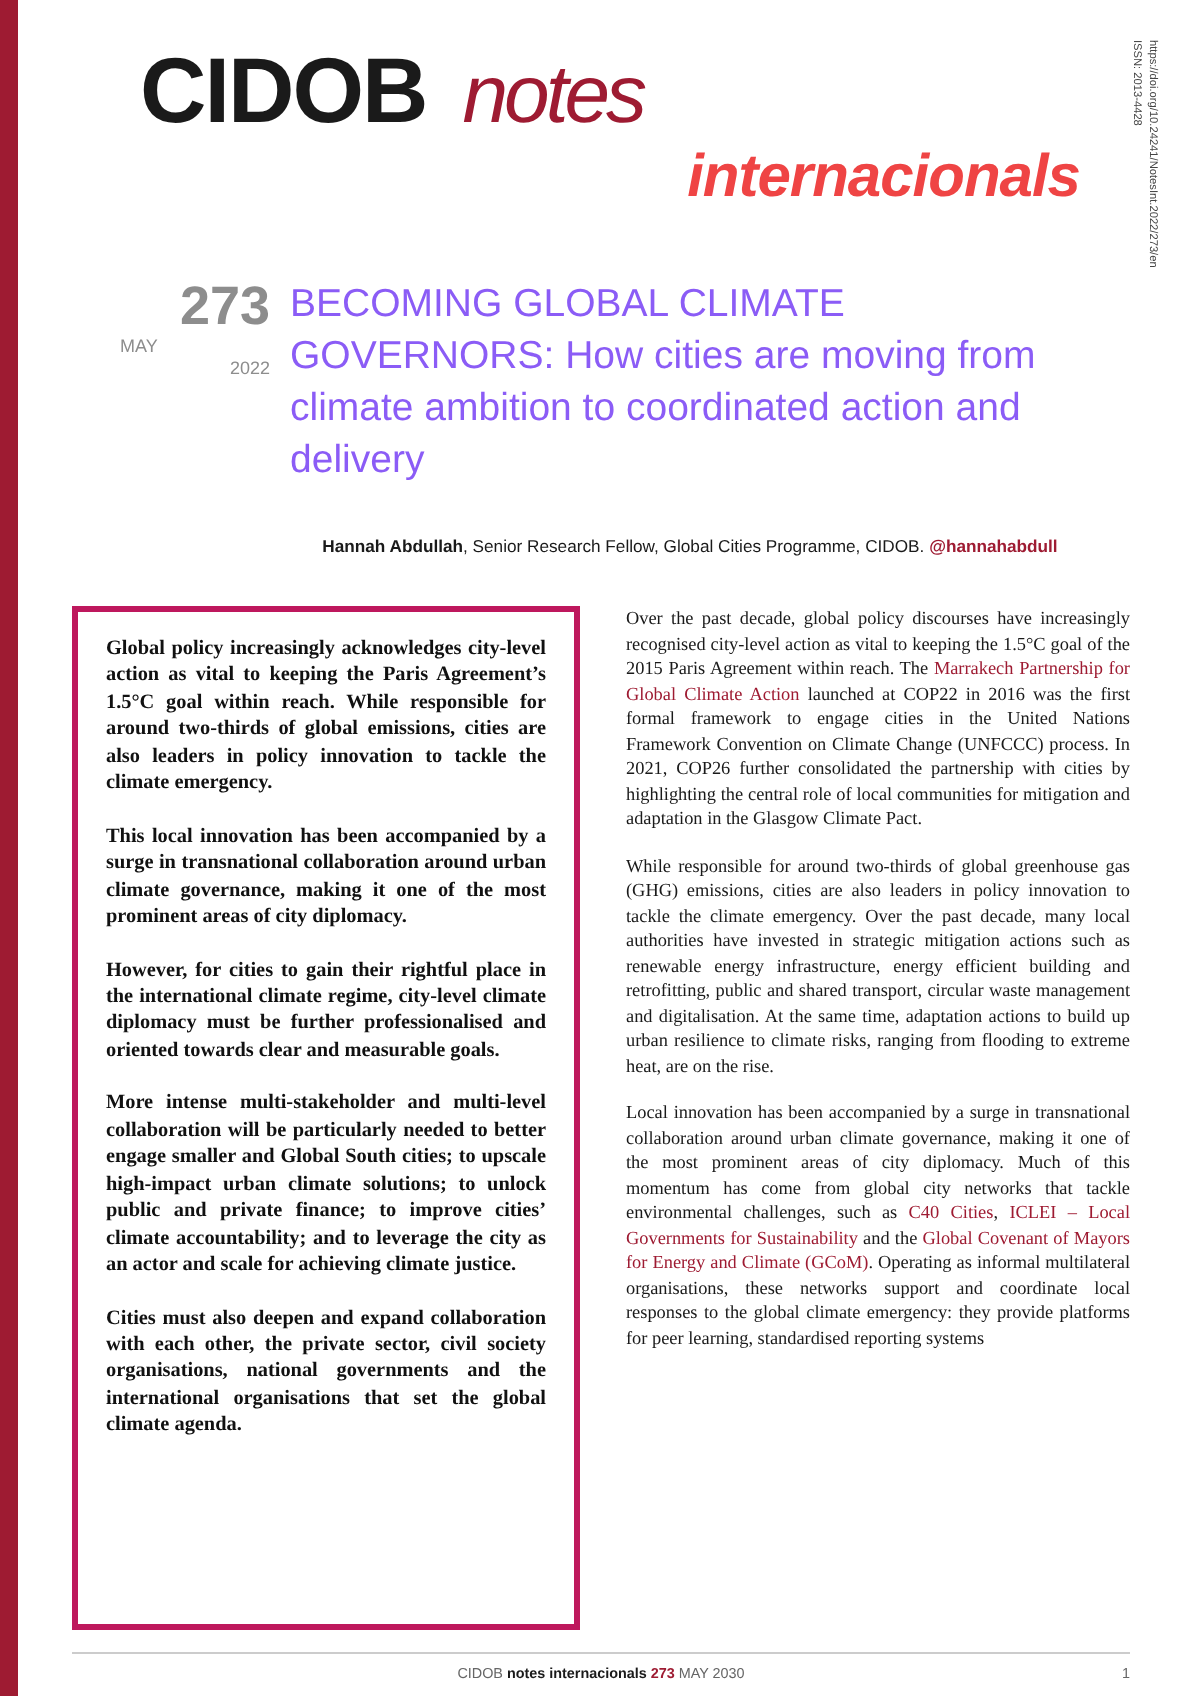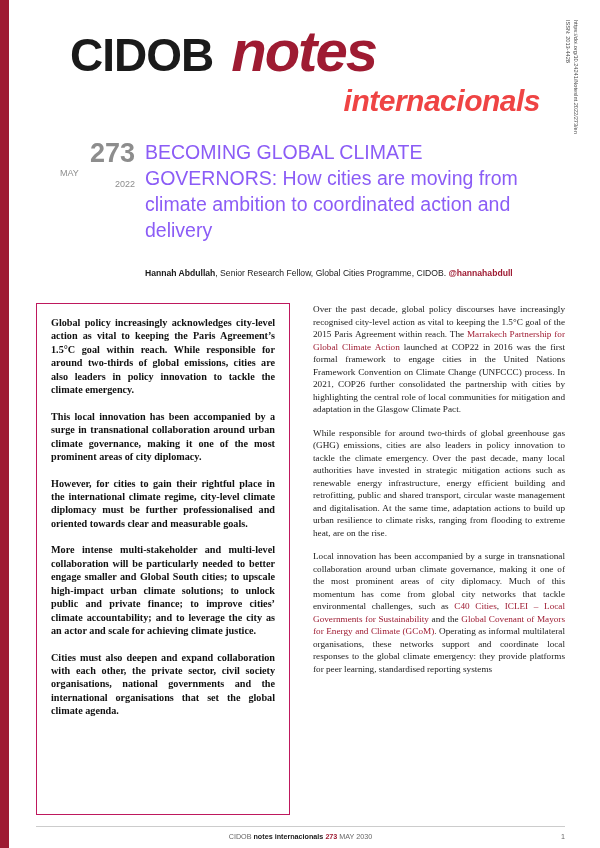--- a/index.html
+++ b/index.html
@@ -45,23 +45,23 @@
   .logo-cidob {
     font-family: "Liberation Sans", sans-serif;
     font-weight: bold;
     font-size: 46px;
     letter-spacing: -1px;
     color: #1a1a1a;
     line-height: 1;
   }
   .logo-notes {
     font-family: "Liberation Sans", sans-serif;
-    font-weight: bold;
+    font-weight: normal;
     font-style: italic;
-    font-size: 58px;
+    font-size: 41px;
     color: #9e1b32;
     line-height: 1;
     margin-left: 18px;
     letter-spacing: -2px;
   }
   .logo-internacionals {
     font-family: "Liberation Sans", sans-serif;
     font-weight: bold;
     font-style: italic;
     font-size: 30px;
@@ -138,37 +138,38 @@
     font-weight: normal;
   }
   .byline {
     position: absolute;
     left: 145px;
     top: 268px;
     width: 400px;
     font-family: "Liberation Sans", sans-serif;
     font-size: 8.6px;
     color: #1a1a1a;
+    text-align: center;
   }
   .byline .author {
     font-weight: bold;
   }
   .byline .handle {
     color: #9e1b32;
     font-weight: bold;
   }
 
   
   .highlight-box {
     position: absolute;
     left: 36px;
     top: 303px;
     width: 254px;
     height: 512px;
-    border: 1px solid #be185d;
+    border: 3px solid #be185d;
     box-sizing: border-box;
     padding: 12px 14px 10px 14px;
   }
   .highlight-box p {
     margin: 0 0 13px 0;
     font-family: "Liberation Serif", serif;
     font-weight: bold;
     font-size: 10.2px;
     line-height: 1.32;
     text-align: justify;

